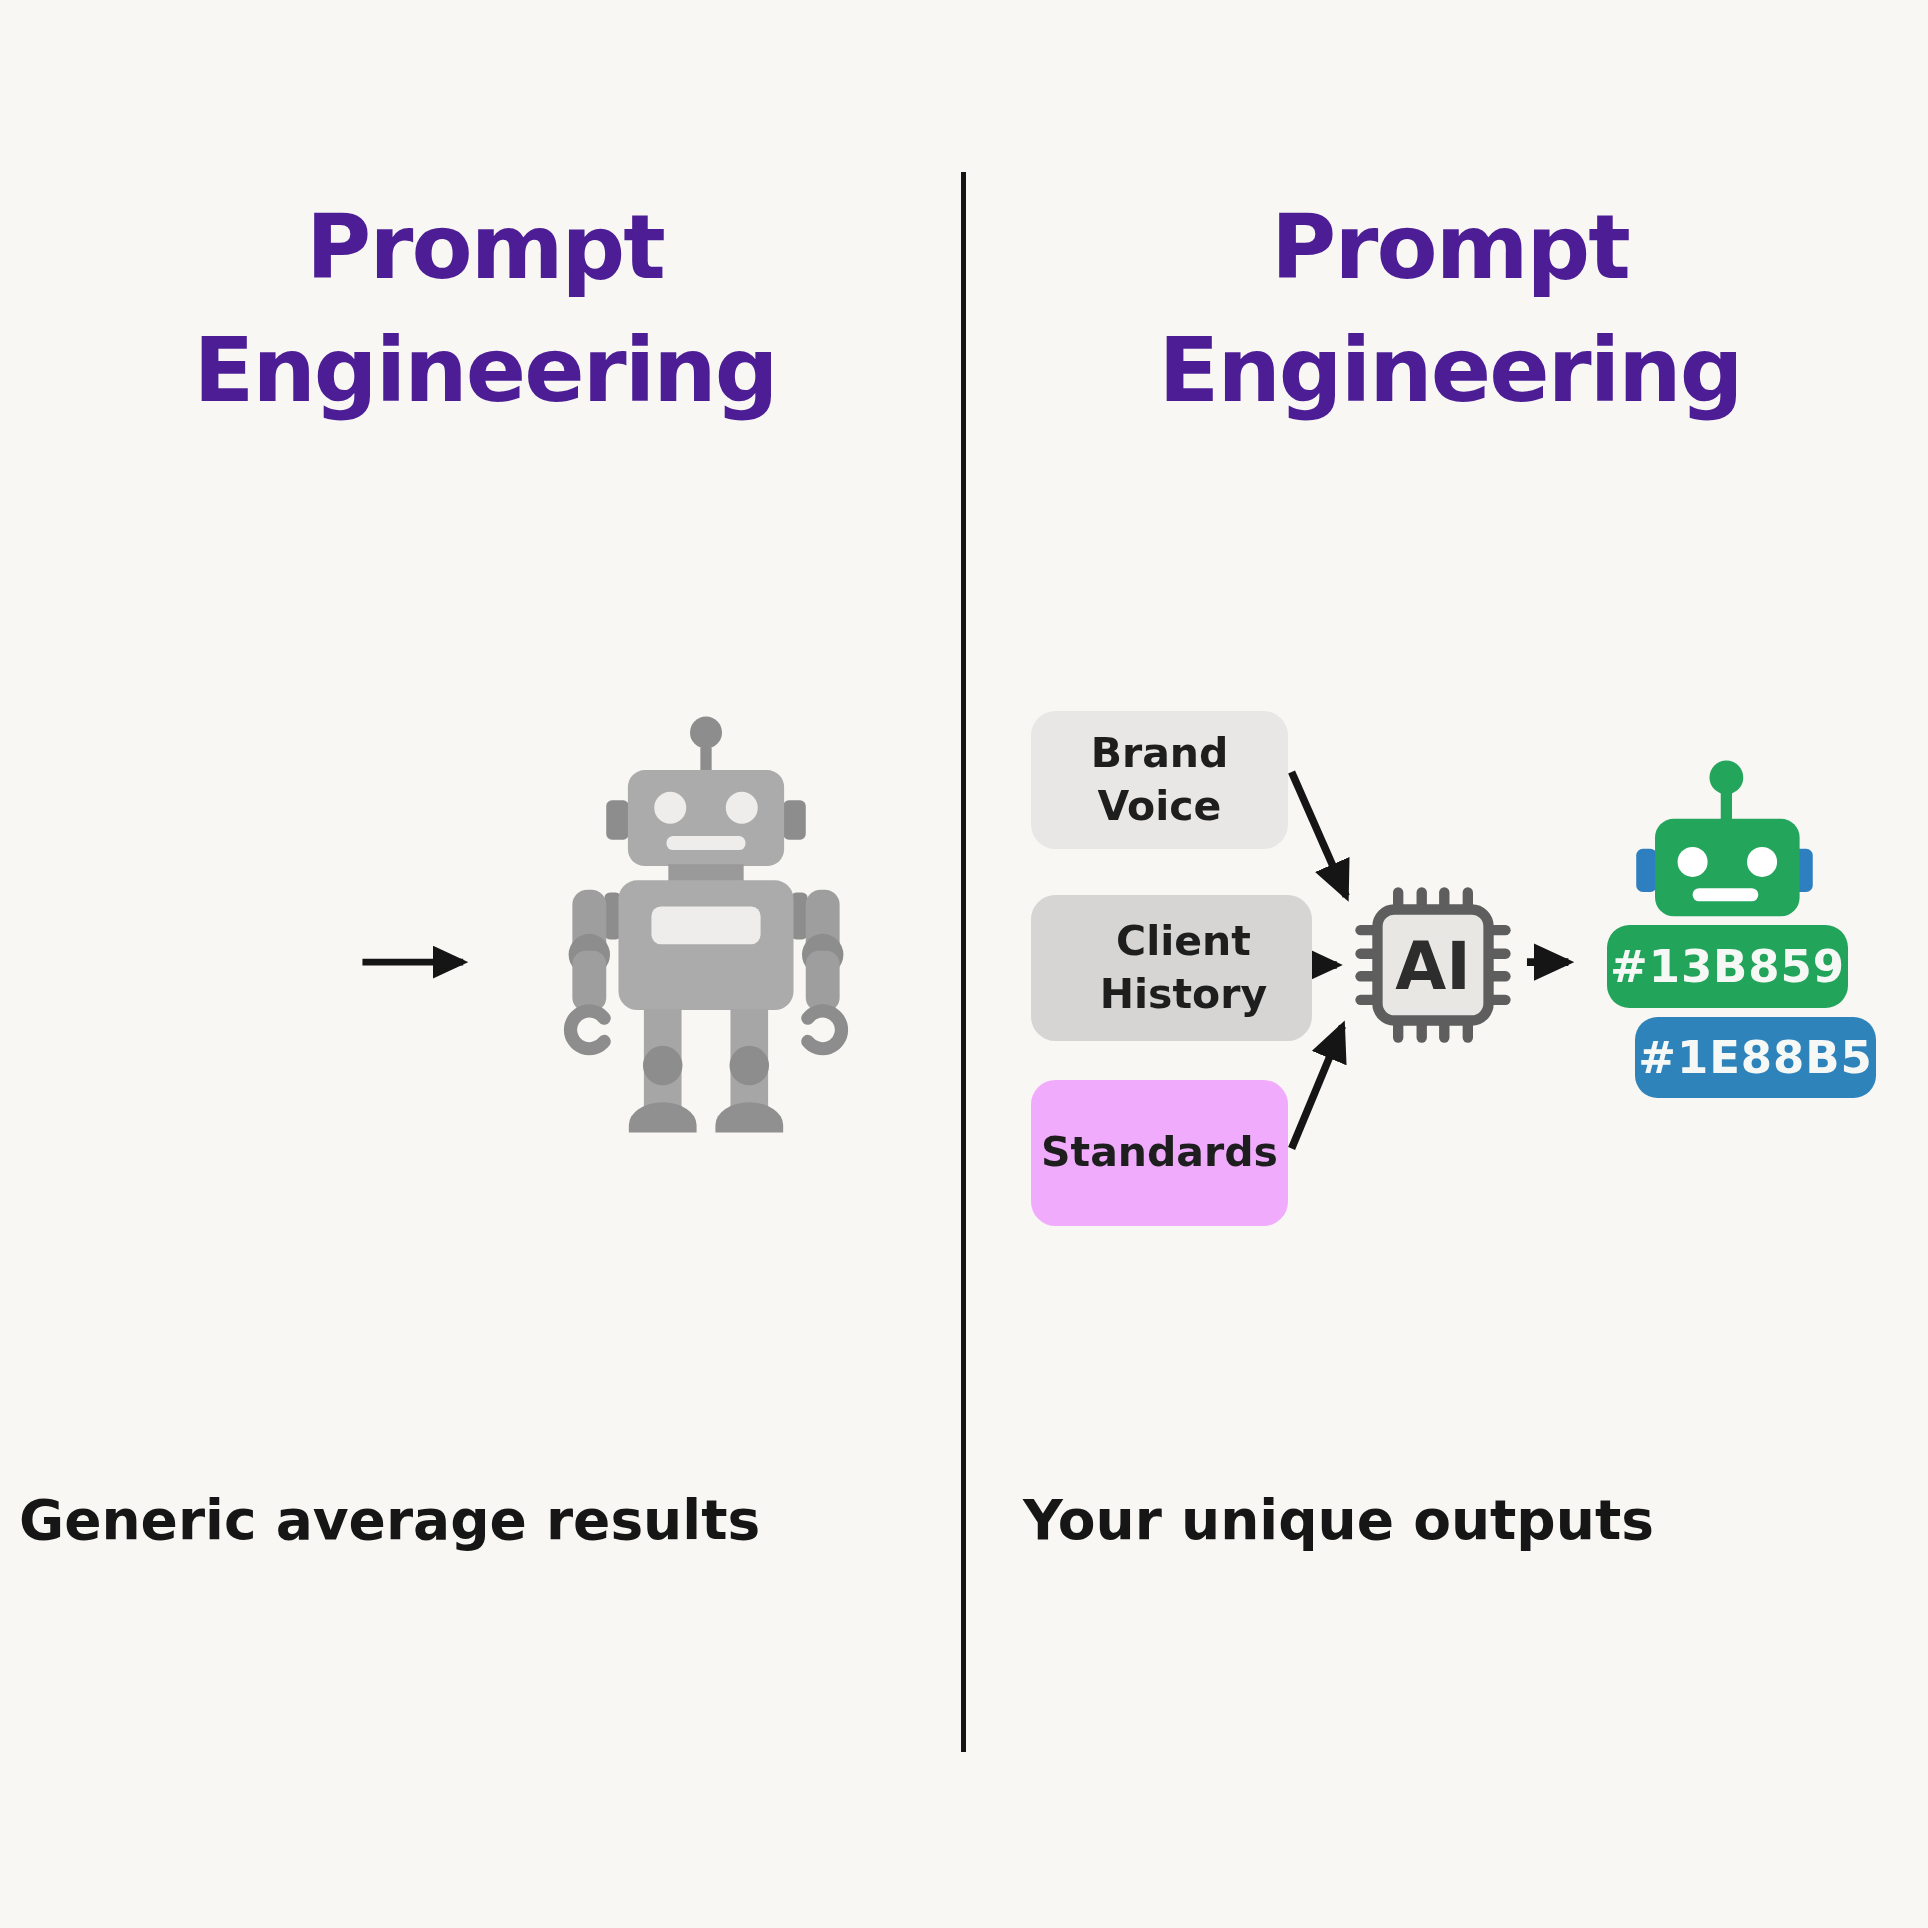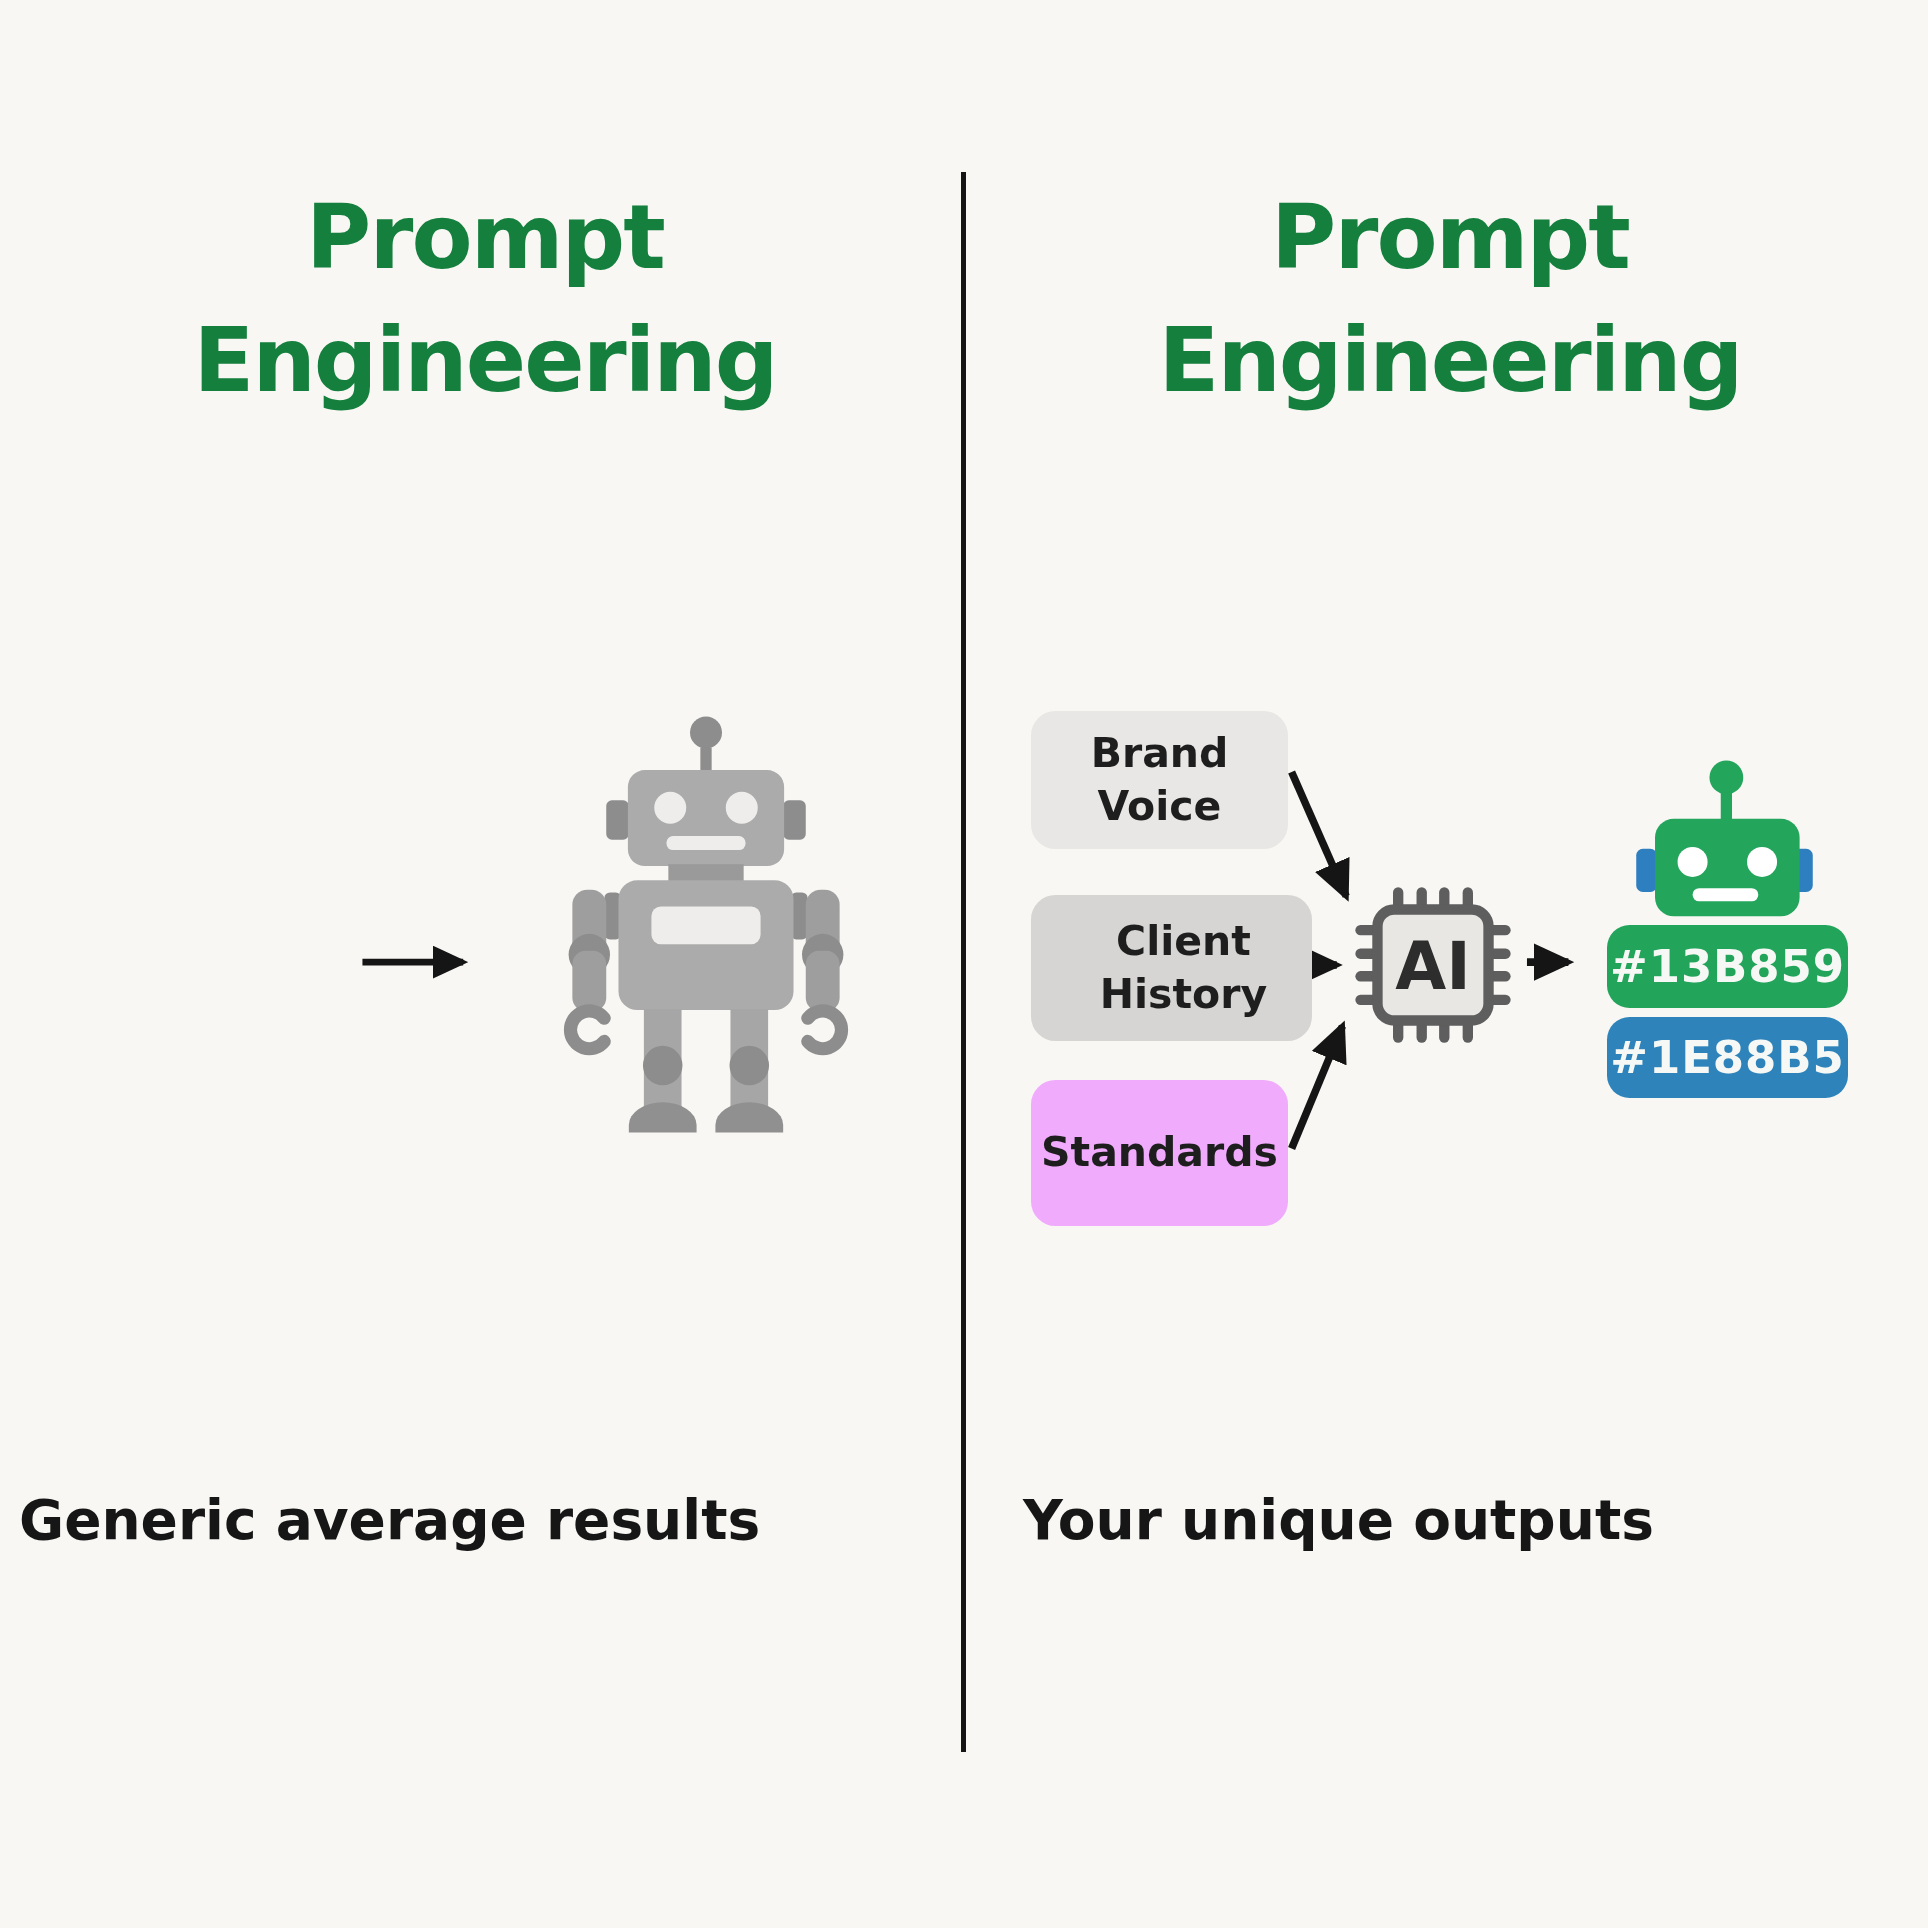--- a/index.html
+++ b/index.html
@@ -9,23 +9,23 @@
     background:#f8f7f4;
     overflow:hidden;
     font-family:"DejaVu Sans","Liberation Sans",sans-serif;
     color:#141414;
   }
   .divider{
     position:absolute;left:961px;top:172px;width:4.7px;height:1580px;
     background:#151515;
   }
   .title{
-    position:absolute;top:176px;
+    position:absolute;top:186px;
     font-size:89px;font-weight:bold;line-height:1.38;
-    letter-spacing:-1.9px;text-align:center;color:#15803d;
+    letter-spacing:-1.9px;text-align:center;color:#4c1d95;
     white-space:pre-line;
   }
   .title.left{left:19px;width:932px;}
   .title.right{left:979px;width:942px;}
   .input-label{
     position:absolute;left:38px;top:896px;width:377px;
     font-size:43px;font-weight:600;line-height:1.55;text-align:center;
     color:#1b1b1b;white-space:pre-line;
   }
   .caption{
@@ -44,21 +44,21 @@
   .ctx-box.brand{top:711px;height:138px;}
   .ctx-box.client{top:895px;height:146px;padding-left:24px;}
   .ctx-box.standards{top:1080px;height:146px;}
   .badge{
     position:absolute;left:1607px;width:241px;
     border-radius:22.6px;
     display:flex;align-items:center;justify-content:center;
     font-size:45px;font-weight:600;color:#f6f8f6;letter-spacing:0.9px;
   }
   .badge.green{top:925px;height:83px;}
-  .badge.blue{top:1017px;height:81px;}
+  .badge.blue{top:1017px;height:81px;margin-left:28px;}
   .abs-svg{position:absolute;pointer-events:none;}
 </style>
 </head>
 <body>
 
 <div class="canvas">
 
   <div class="divider"></div>
 
   <div class="title left">Prompt

